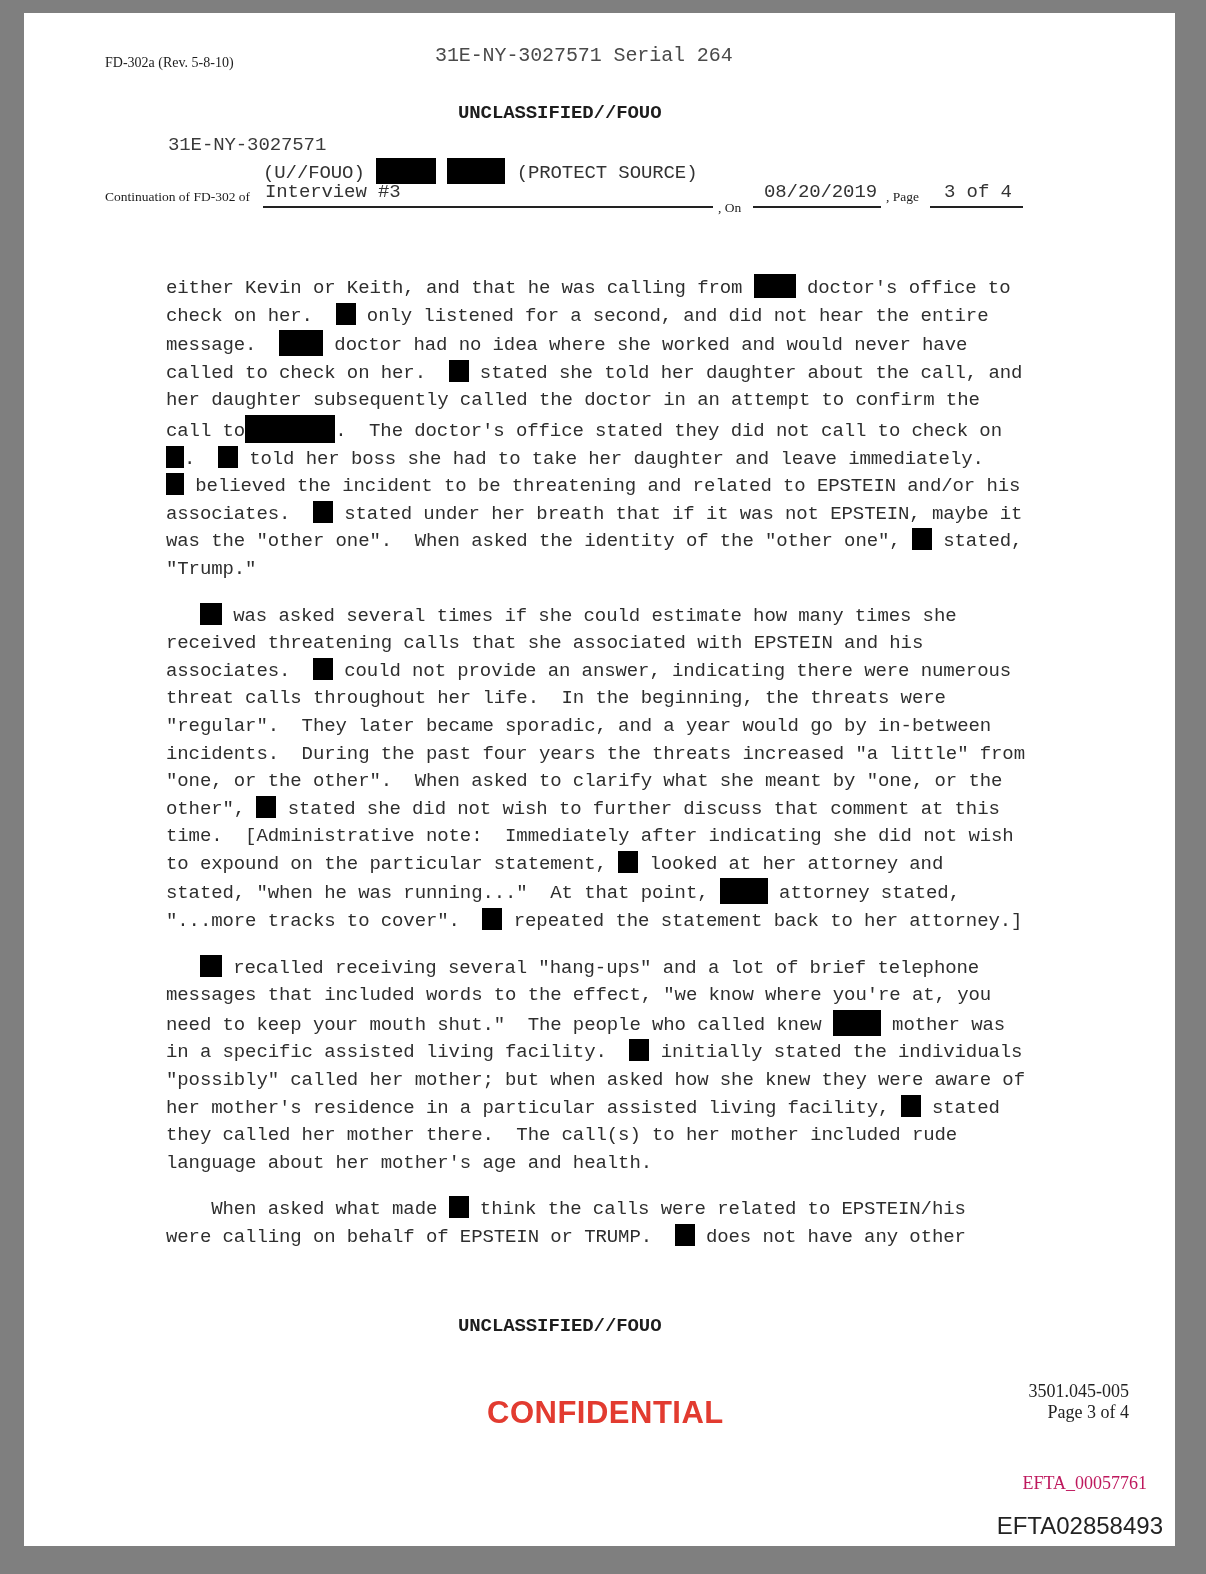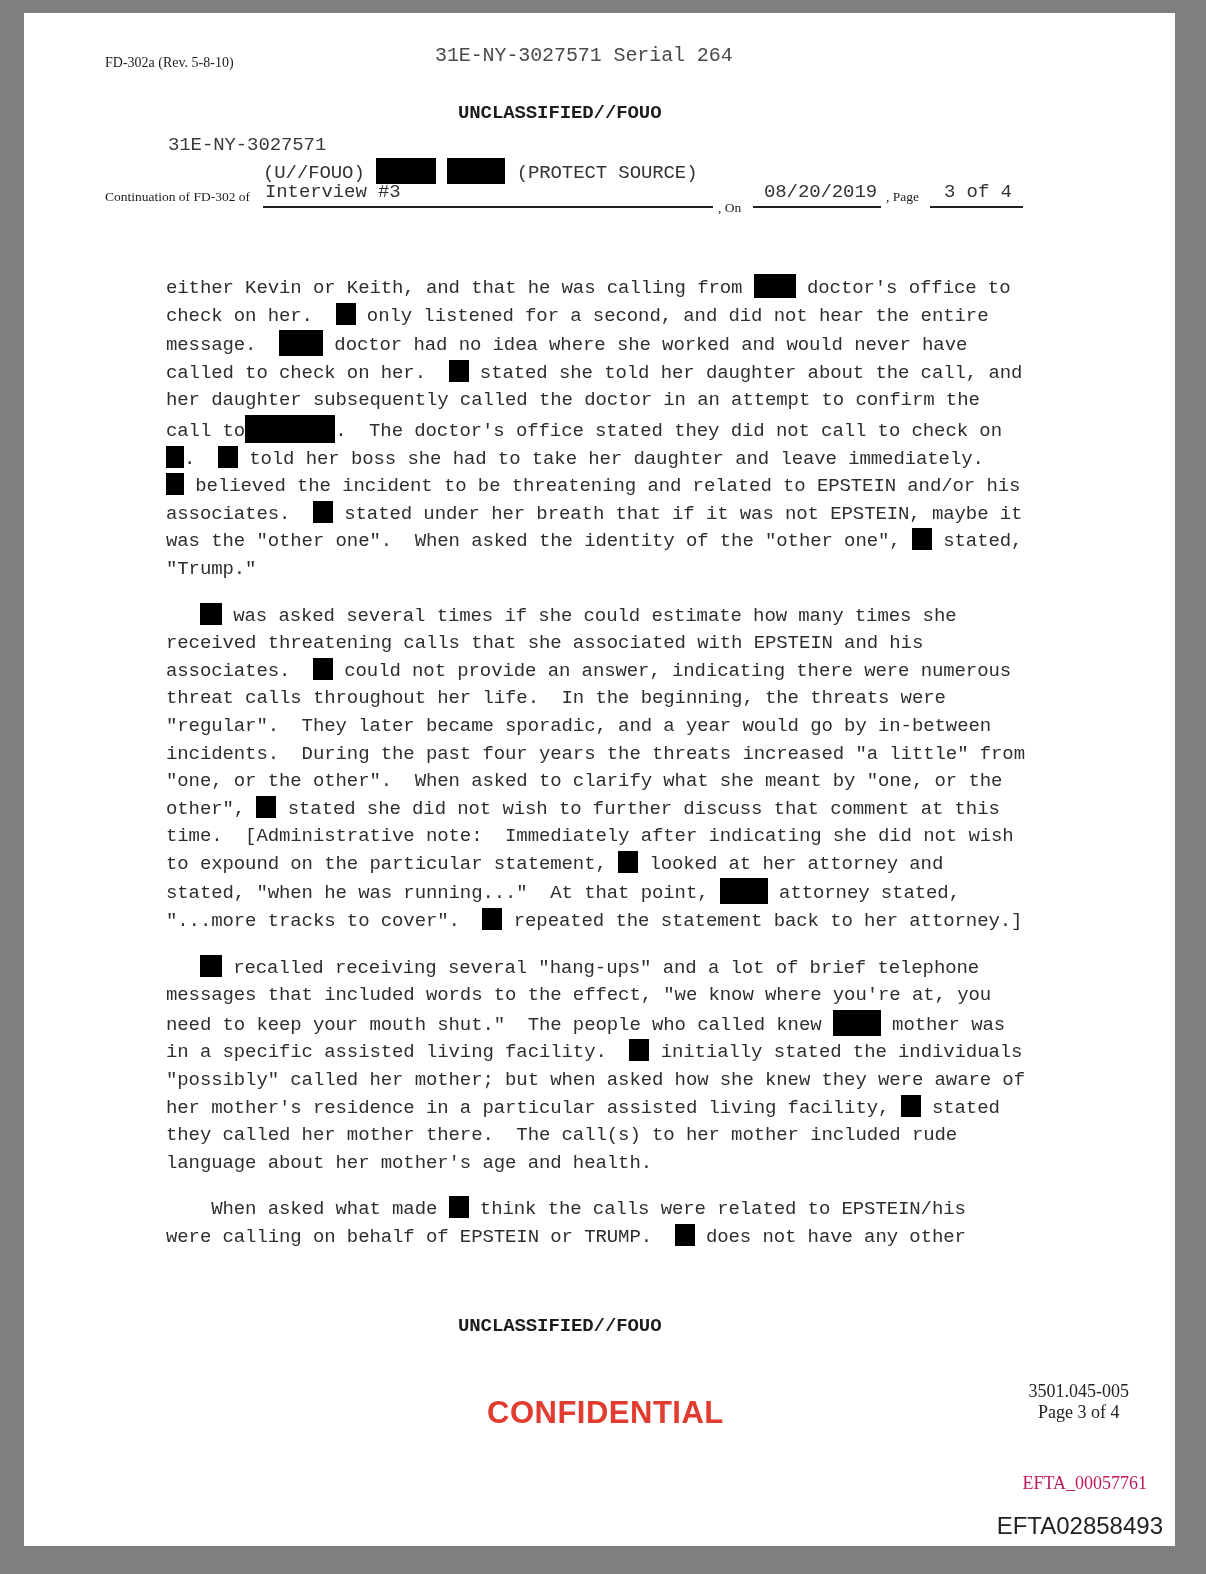--- a/index.html
+++ b/index.html
@@ -25,21 +25,21 @@
   .rule-date{left:729px;top:193px;width:128px;}
   .rule-page{left:906px;top:193px;width:93px;}
 
   .body-text{position:absolute;left:142px;top:261px;width:910px;
              font-size:19px;line-height:27.6px;}
   .para{margin:0 0 19px 0;}
   .line{white-space:pre;}
   .redaction{display:inline-block;background:#000;height:22px;vertical-align:-4px;}
 
   .classification-bottom{position:absolute;left:434px;top:1302px;font-size:19px;font-weight:bold;color:#1d1d1d;}
-  .bates{position:absolute;right:46px;top:1368px;font-size:18px;line-height:21px;text-align:center;color:#222;}
+  .bates{position:absolute;right:46px;top:1368px;font-size:18px;line-height:21px;text-align:right;color:#222;}
   .stamp{position:absolute;left:463px;top:1382px;font-family:"Liberation Sans","DejaVu Sans",sans-serif;
          font-size:31px;font-weight:600;letter-spacing:0.5px;}
   .efta-ref{position:absolute;right:28px;top:1460px;font-size:18px;color:#be185d;}
   .efta-id{position:absolute;right:12px;top:1499px;font-family:"Liberation Sans","DejaVu Sans",sans-serif;
            font-size:24px;color:#222;}
 </style>
 </head>
 <body>
 
 <div class="stage" style="background: rgb(127, 127, 127);">

